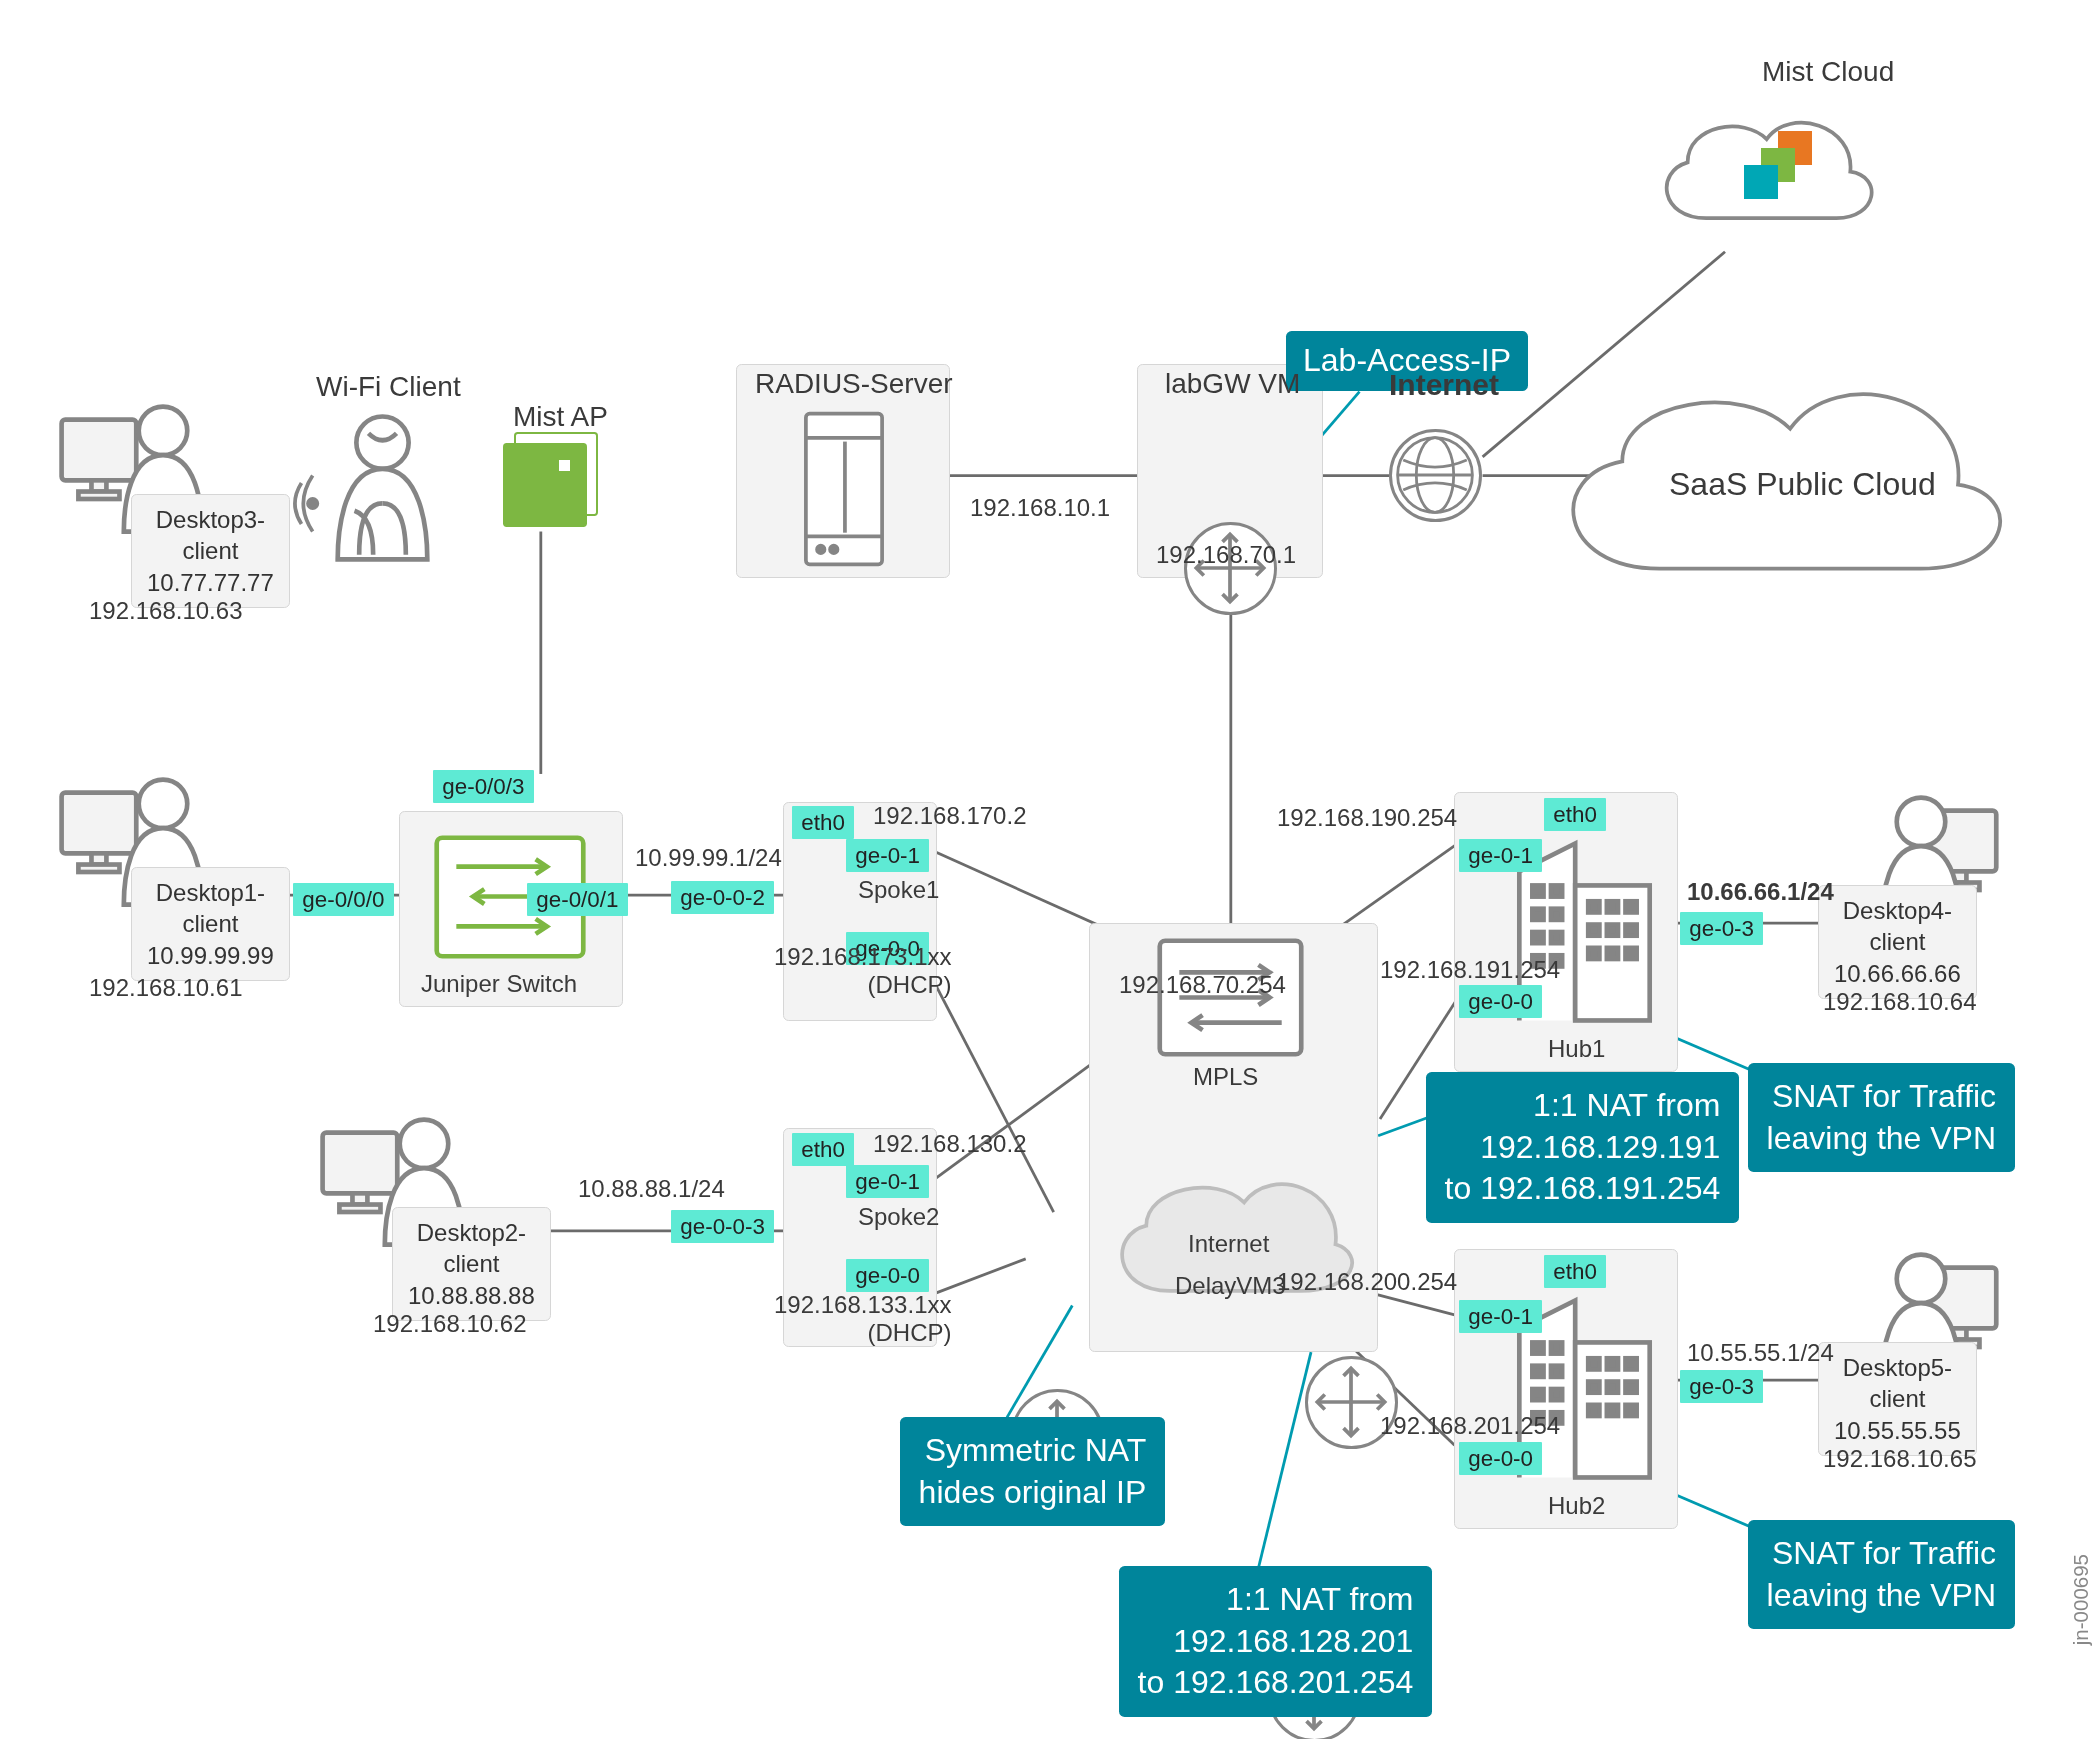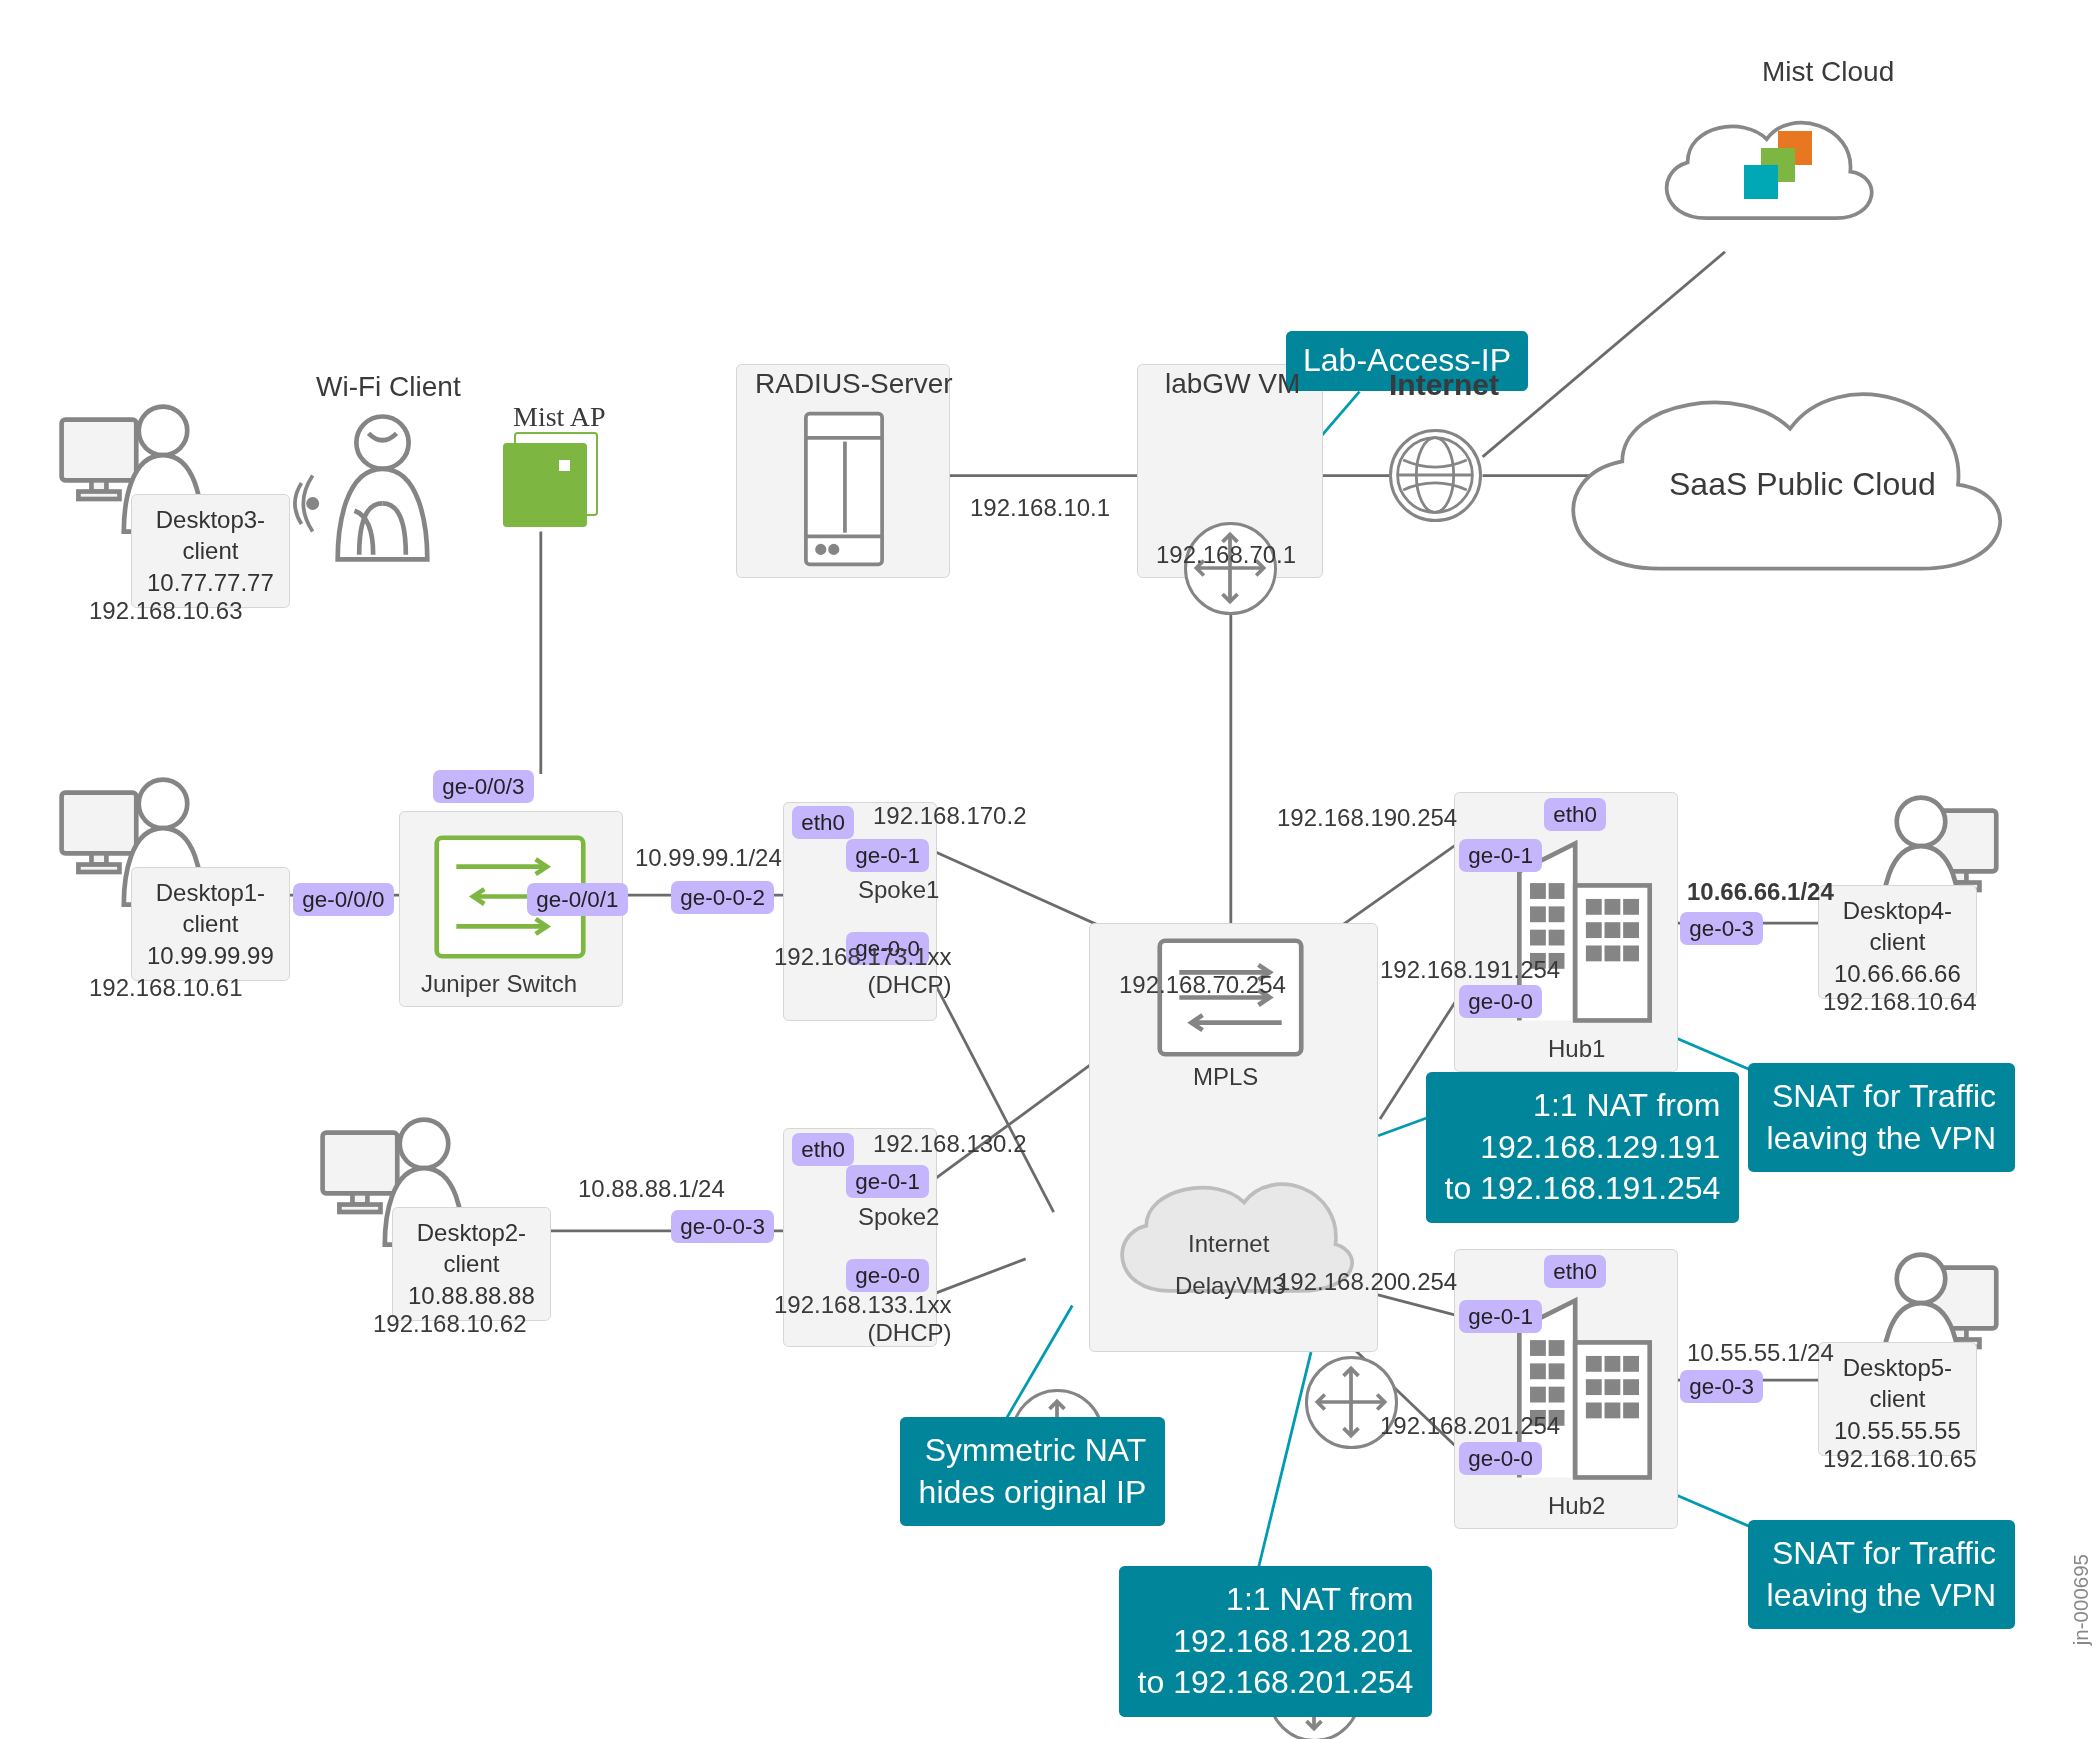--- a/index.html
+++ b/index.html
@@ -3,21 +3,21 @@
 <meta charset="utf-8">
 <style>
 * { box-sizing: border-box; margin: 0; padding: 0; }
 body { font-family: Arial, sans-serif; background: #fff; position: relative; width: 2098px; height: 1740px; font-size: 24px; color: #333; }
 .canvas { position: relative; width: 100%; height: 100%; }
 svg.wires { position: absolute; top: 0; left: 0; width: 100%; height: 100%; z-index: 1; }
 .node { position: absolute; z-index: 5; }
 .label { position: absolute; z-index: 10; color: #3a3a3a; white-space: nowrap; }
 .label.title { font-size: 28px; }
 .gray-box { background: #f3f3f3; border: 1.9px solid #d6d6d6; border-radius: 5.6px; }
-.teal-tag { background: #c4b5fd; color: #222; padding: 3.7px 9.3px; font-size: 22.4px; border-radius: 7px; display: inline-block; }
+.teal-tag { background: #5eead4; color: #222; padding: 3.7px 9.3px; font-size: 22.4px; border-radius: 1px; display: inline-block; }
 .teal-box { background: #00859b; color: #fff; padding: 13px 18.6px; font-size: 32px; text-align: right; border-radius: 5.6px; line-height: 1.3; }
 .desktop-info { background: #f3f3f3; border: 1.9px solid #d6d6d6; border-radius: 5.6px; padding: 9.3px 15px; text-align: center; line-height: 1.3; }
 .globe-circle { width: 93px; height: 93px; border: 3.7px solid #858585; border-radius: 50%; background: #fff; position: relative; }
 .router-circle { width: 93px; height: 93px; border: 3.7px solid #858585; border-radius: 50%; background: #fff; position: relative; }
 .ap-box { width: 84px; height: 84px; background: #7db742; border-radius: 3.7px; position: relative; }
 .ap-box::after { content: ''; position: absolute; top: 17px; right: 17px; width: 11.2px; height: 11.2px; background: #fff; }
 .ap-shadow { position: absolute; width: 84px; height: 84px; border: 2.8px solid #7db742; border-radius: 3.7px; top: -11.2px; right: -11.2px; }
 .jn-label { position: absolute; right: 4.7px; bottom: 186px; transform: rotate(-90deg); transform-origin: right bottom; font-size: 20.5px; color: #888; }
 </style>
 </head>
@@ -149,21 +149,21 @@
     <circle cx="70" cy="35" r="28"></circle>
     <path d="M70,63 C30,63 22,125 22,160 L118,160 C118,125 110,63 70,63 Z"></path>
     <path d="M55,25 Q70,40 85,25" fill="none"></path>
     <path d="M45,155 Q45,100 70,100" fill="none"></path>
     <path d="M95,155 Q95,100 70,100" fill="none"></path>
     <path d="M40,108 Q60,115 60,155" fill="none"></path>
   </g>
       </svg>
 </div>
 
-<div class="label title" style="left:513px;top:401px;font-family:Liberation Serif, serif;">Mist AP</div>
+<div class="label title" style="left:513px;top:401px;">Mist AP</div>
 <div class="node" style="left:503px;top:443px;">
   <div class="ap-shadow"></div>
   <div class="ap-box"></div>
 </div>
 
 <svg class="node" style="left:266px;top:466px;" width="56" height="75" viewBox="0 0 60 80">
   <g stroke="#858585" stroke-width="4" fill="none">
     <path d="M50,10 Q30,40 50,70"></path>
         <path d="M38,18 Q24,40 38,62"></path>
     <circle cx="50" cy="40" r="5" fill="#858585"></circle>

